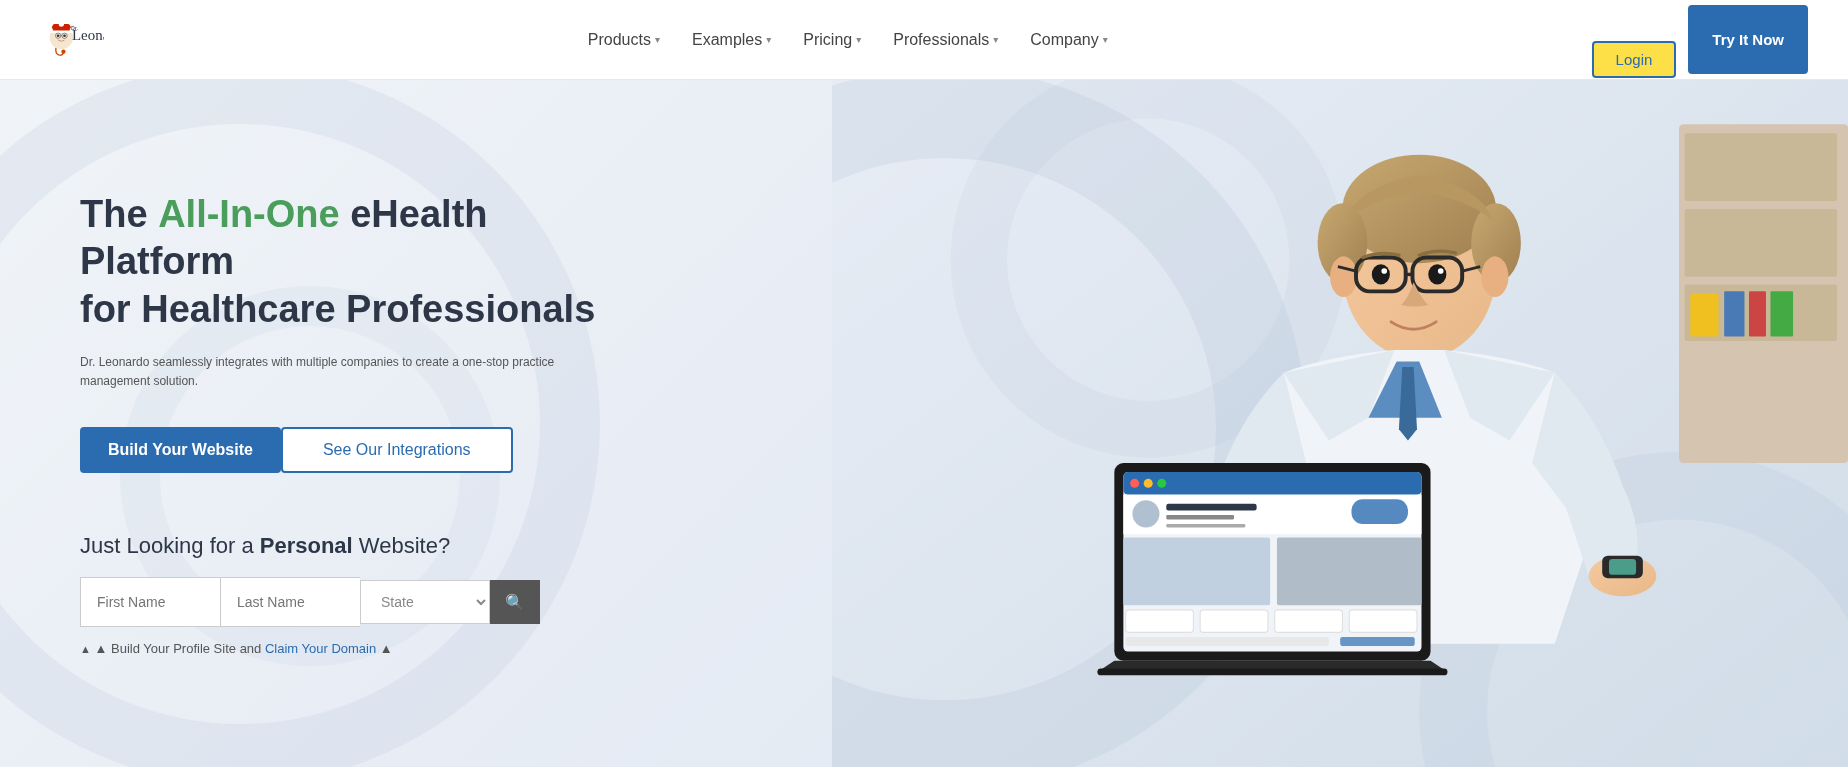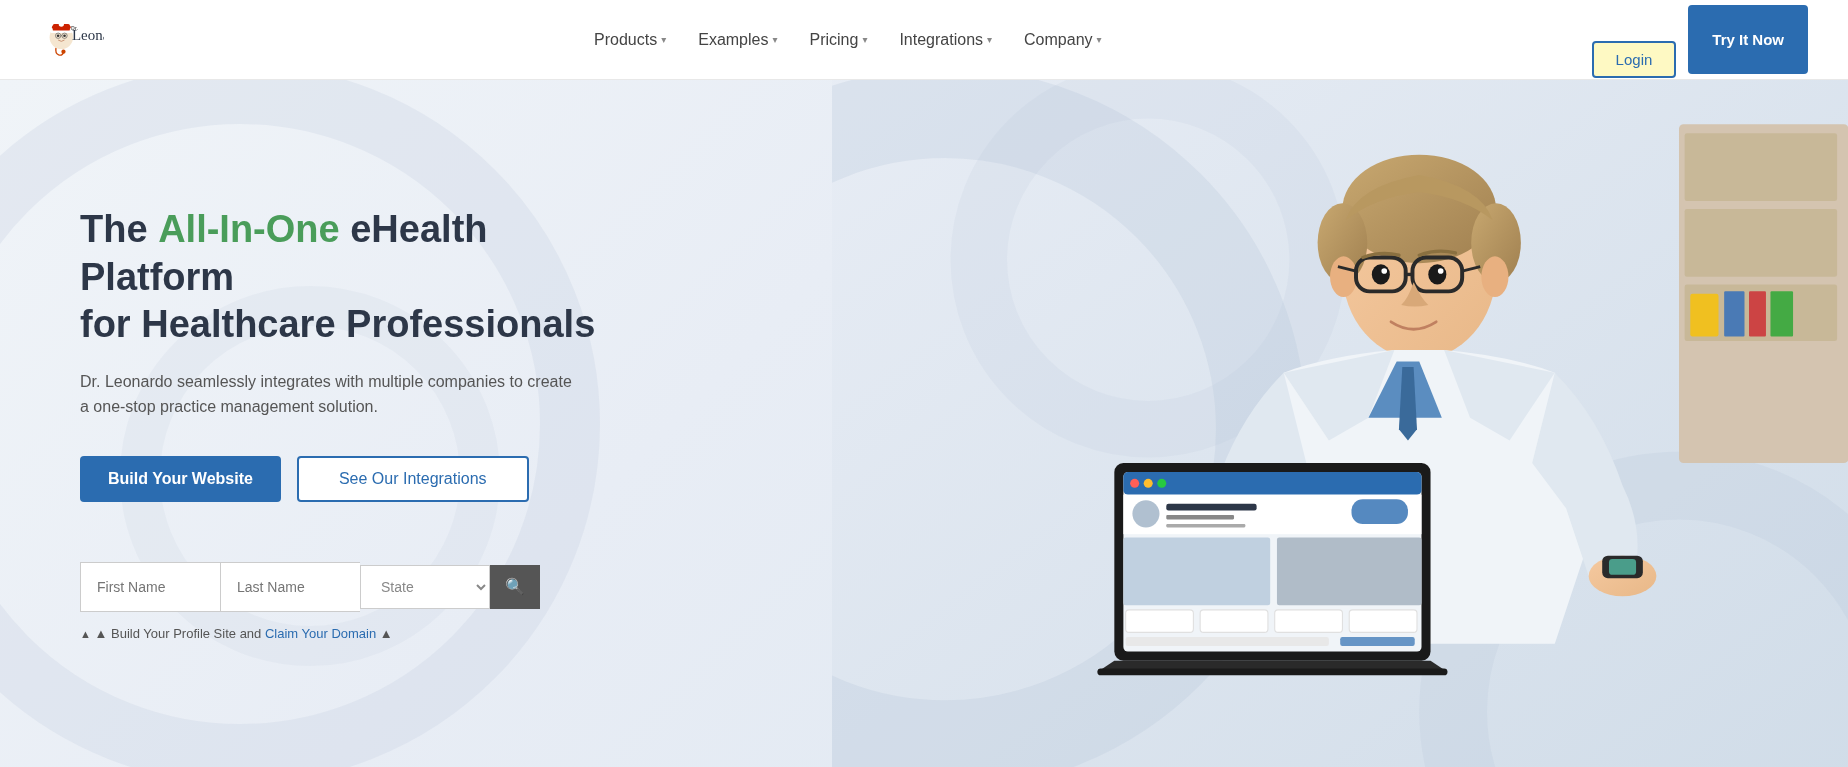--- a/index.html
+++ b/index.html
@@ -45,21 +45,21 @@
       color: #888;
     }
     .nav-actions {
       display: flex;
       align-items: center;
       gap: 12px;
     }
     .btn-login {
       border: 2px solid #2b6cb0;
       color: #2b6cb0;
-      background: #fef9c3;
+      background: #fde047;
       padding: 8px 22px;
       border-radius: 4px;
       font-size: 15px;
       cursor: pointer;
       font-weight: 500;
       margin-top: 40px;
     }
     .btn-try {
       background: #2b6cb0;
       color: #fff;
@@ -117,30 +117,30 @@
       color: #2d3748;
       line-height: 1.25;
       margin-bottom: 20px;
     }
     .hero-title .highlight {
       color: #4a9d5a;
       font-weight: 800;
     }
 
     .hero-subtitle {
-      font-size: 16px;
+      font-size: 12px;
       color: #555;
       line-height: 1.6;
       max-width: 500px;
       margin-bottom: 36px;
     }
 
     .hero-buttons {
       display: flex;
-      gap: 16px;
+      gap: 0;
       margin-bottom: 60px;
       flex-wrap: wrap;
     }
     .btn-build {
       background: #2b6cb0;
       color: #fff;
       border: none;
       padding: 14px 28px;
       border-radius: 4px;
       font-size: 16px;
@@ -296,21 +296,21 @@
         </a>
     </li>
     <li>
       <a href="#">
           <span>Pricing</span> 
           <span class="chevron">▾</span>
         </a>
     </li>
     <li>
       <a href="#">
-          <span>Integrations</span> 
+          <span>Professionals</span> 
           <span class="chevron">▾</span>
         </a>
     </li>
     <li>
       <a href="#">
           <span>Company</span> 
           <span class="chevron">▾</span>
         </a>
     </li>
   </ul>
@@ -453,20 +453,23 @@
     </h1>
 
     <p class="hero-subtitle">Dr. Leonardo seamlessly integrates with multiple companies to create a one-stop practice management solution.</p>
 
     <div class="hero-buttons">
       <button class="btn-build">Build Your Website</button>
       <button class="btn-integrations">See Our Integrations</button>
     </div>
 
     <div class="personal-section">
+      <p class="personal-title">
+        <span>Just Looking for a </span><strong>Personal</strong><span> Website?</span>
+      </p>
 
       <div class="search-form">
         <input type="text" class="search-input" placeholder="First Name" style="">
         <input type="text" class="search-input" placeholder="Last Name" style="">
         <select class="state-select">
           <option value="">State</option>
           <option value="AL">Alabama</option>
           <option value="AK">Alaska</option>
           <option value="AZ">Arizona</option>
           <option value="CA">California</option>

